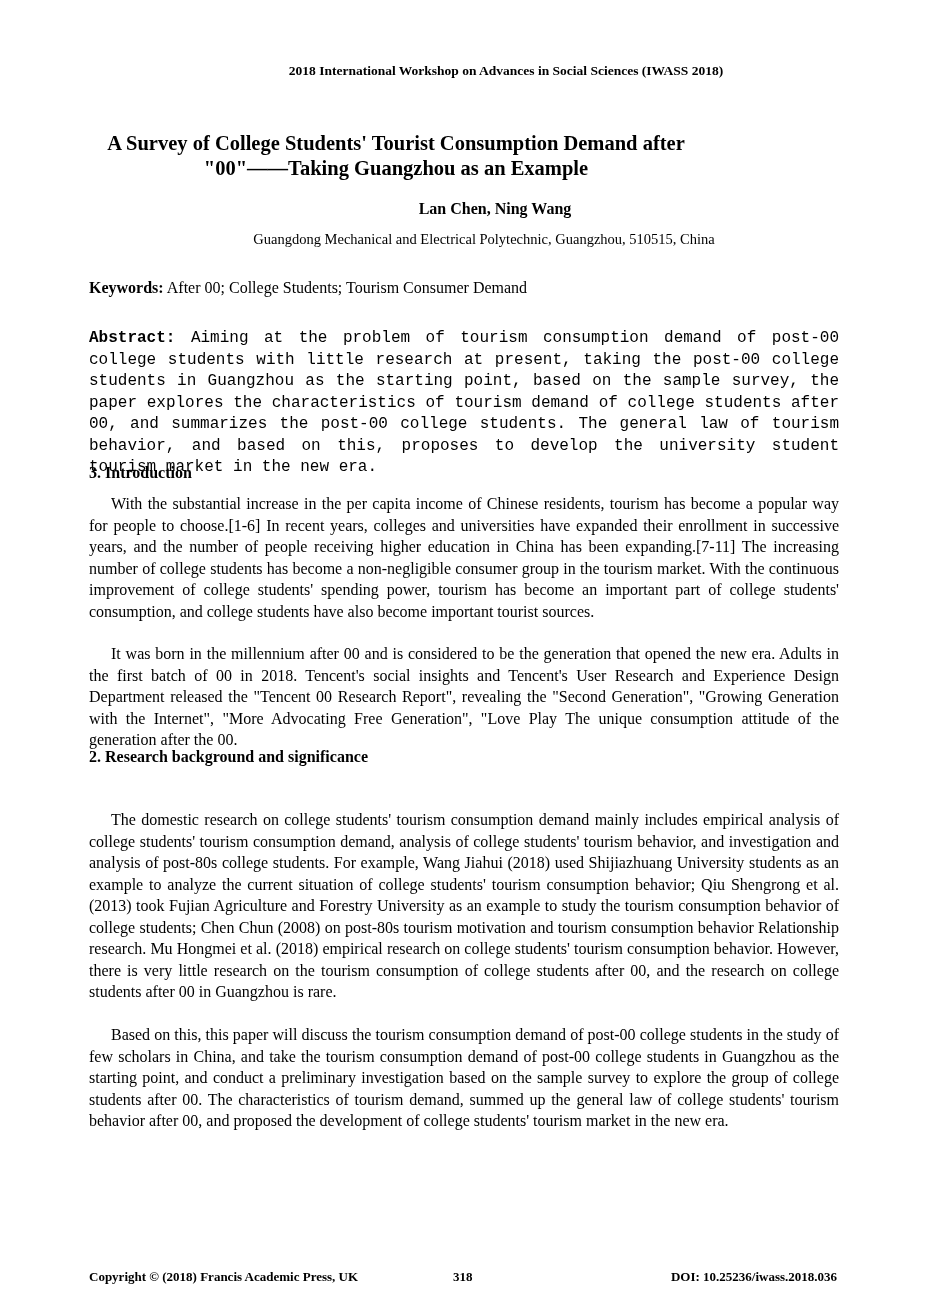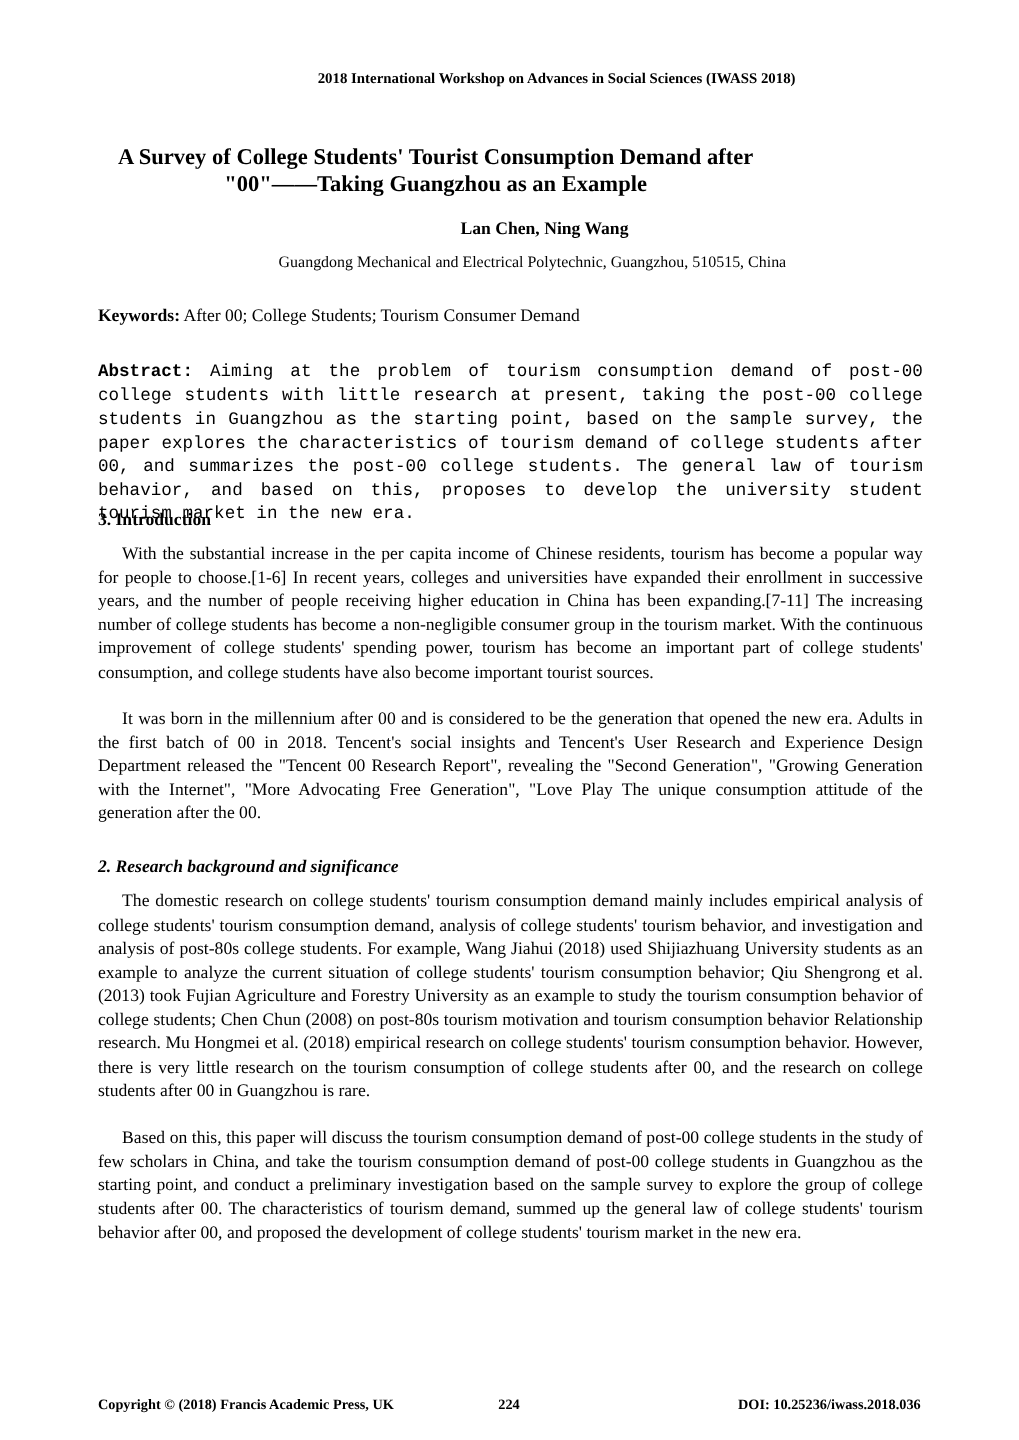--- a/index.html
+++ b/index.html
@@ -50,19 +50,19 @@
 <div class="affiliation">Guangdong Mechanical and Electrical Polytechnic, Guangzhou, 510515, China</div>
 
 <div class="keywords"><b>Keywords:</b><span> After 00; College Students; Tourism Consumer Demand</span></div>
 
 <div class="abstract"><b>Abstract:</b><span> Aiming at the problem of tourism consumption demand of post-00 college students with little research at present, taking the post-00 college students in Guangzhou as the starting point, based on the sample survey, the paper explores the characteristics of tourism demand of college students after 00, and summarizes the post-00 college students. The general law of tourism behavior, and based on this, proposes to develop the university student tourism market in the new era.</span></div>
 
 <div class="section-heading" style="top:464px;">3. Introduction</div>
 <div class="para" style="top:493px;">With the substantial increase in the per capita income of Chinese residents, tourism has become a popular way for people to choose.[1-6] In recent years, colleges and universities have expanded their enrollment in successive years, and the number of people receiving higher education in China has been expanding.[7-11] The increasing number of college students has become a non-negligible consumer group in the tourism market. With the continuous improvement of college students' spending power, tourism has become an important part of college students' consumption, and college students have also become important tourist sources.</div>
 <div class="para" style="top:643px;">It was born in the millennium after 00 and is considered to be the generation that opened the new era. Adults in the first batch of 00 in 2018. Tencent's social insights and Tencent's User Research and Experience Design Department released the "Tencent 00 Research Report", revealing the "Second Generation", "Growing Generation with the Internet", "More Advocating Free Generation", "Love Play The unique consumption attitude of the generation after the 00.</div>
 
-<div class="section-heading" style="top:780px;font-style:italic;">2. Research background and significance</div>
+<div class="section-heading" style="top:748px;">2. Research background and significance</div>
 <div class="para" style="top:809px;">The domestic research on college students' tourism consumption demand mainly includes empirical analysis of college students' tourism consumption demand, analysis of college students' tourism behavior, and investigation and analysis of post-80s college students. For example, Wang Jiahui (2018) used Shijiazhuang University students as an example to analyze the current situation of college students' tourism consumption behavior; Qiu Shengrong et al. (2013) took Fujian Agriculture and Forestry University as an example to study the tourism consumption behavior of college students; Chen Chun (2008) on post-80s tourism motivation and tourism consumption behavior Relationship research. Mu Hongmei et al. (2018) empirical research on college students' tourism consumption behavior. However, there is very little research on the tourism consumption of college students after 00, and the research on college students after 00 in Guangzhou is rare.</div>
 <div class="para" style="top:1024px;">Based on this, this paper will discuss the tourism consumption demand of post-00 college students in the study of few scholars in China, and take the tourism consumption demand of post-00 college students in Guangzhou as the starting point, and conduct a preliminary investigation based on the sample survey to explore the group of college students after 00. The characteristics of tourism demand, summed up the general law of college students' tourism behavior after 00, and proposed the development of college students' tourism market in the new era.</div>
 
 <div class="footer" style="left:89px;">Copyright © (2018) Francis Academic Press, UK</div>
-<div class="footer" style="left:453px;">224</div>
+<div class="footer" style="left:453px;">318</div>
 <div class="footer" style="right:89px;">DOI: 10.25236/iwass.2018.036</div>
 
 </body></html>

